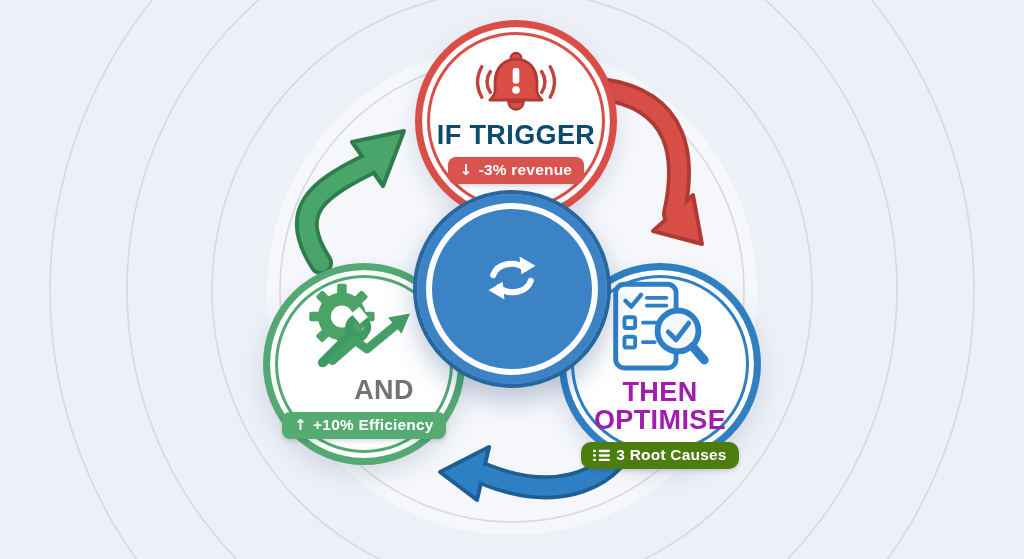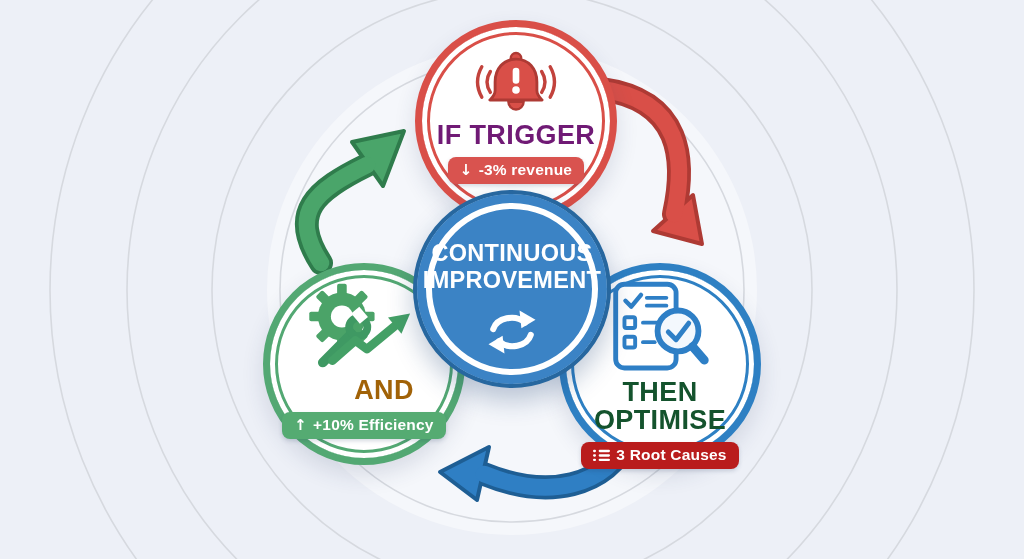--- a/index.html
+++ b/index.html
@@ -26,32 +26,32 @@
   .node-diagnose{left:559px;top:263px;--ring:#2e80c3;padding-top:10px;}
   .node-center{
     left:413px;top:190px;width:198px;height:198px;
     background:#3b83c5;border:4px solid #27679f;
     box-shadow:inset 0 0 0 9px #3b83c5, inset 0 0 0 15px #ffffff,
                0 12px 26px rgba(25,60,110,.28);
     padding-top:46px;z-index:3;
   }
   .title{font-weight:bold;letter-spacing:.4px;line-height:28px;font-size:27px;}
   .title-one{margin-top:2px;}
-  .node-trigger .title{color:#701a75;}
-  .node-diagnose .title{color:#14532d;}
-  .node-optimise .title{color:#a16207;margin-left:40px;}
+  .node-trigger .title{color:#0c4a6e;}
+  .node-diagnose .title{color:#a21caf;}
+  .node-optimise .title{color:#737373;margin-left:40px;}
   .center-title{color:#ffffff;font-weight:bold;font-size:23.5px;line-height:27px;letter-spacing:.3px;}
   .badge{
     margin-top:8px;display:inline-flex;align-items:center;gap:6px;
     color:#ffffff;font-weight:bold;font-size:15.5px;letter-spacing:.2px;
     padding:4px 12px 5px 12px;border-radius:8px;white-space:nowrap;
     box-shadow:0 2px 4px rgba(30,50,90,.18);
   }
   .badge-red{background:#d9534f;}
-  .badge-blue{background:#b91c1c;}
+  .badge-blue{background:#4d7c0f;border-radius:10px;}
   .badge-green{background:#55ab72;}
   .glyph{font-family:"DejaVu Sans","Liberation Sans",sans-serif;font-size:15px;}
   .icon-wrap{line-height:0;}
   .center-icon{margin-top:10px;line-height:0;}
 </style>
 </head>
 <body>
 
 <div class="stage">
 
@@ -170,24 +170,20 @@
             <rect x="0" y="9.9" width="3.2" height="2.5" rx="1.2"></rect>
               <rect x="6" y="9.9" width="12" height="2.5" rx="1.2"></rect>
           </g>
         </svg>
       </span>
       <span>3 Root Causes</span>
     </div>
   </div>
 
   <div class="node node-center">
-    <div class="center-title">
-      <div>CONTINUOUS</div>
-      <div>IMPROVEMENT</div>
-    </div>
     <span class="center-icon">
       <svg width="62" height="56" viewBox="0 0 66 58">
         <path d="M13 26 A 20 16 0 0 1 47 19" stroke="#ffffff" stroke-width="6.5" fill="none" stroke-linecap="round"></path>
         <polygon points="58,16 41,6 43,25" fill="#ffffff"></polygon>
         <path d="M53 32 A 20 16 0 0 1 19 39" stroke="#ffffff" stroke-width="6.5" fill="none" stroke-linecap="round"></path>
         <polygon points="8,42 25,52 23,33" fill="#ffffff"></polygon>
       </svg>
     </span>
   </div>
 

